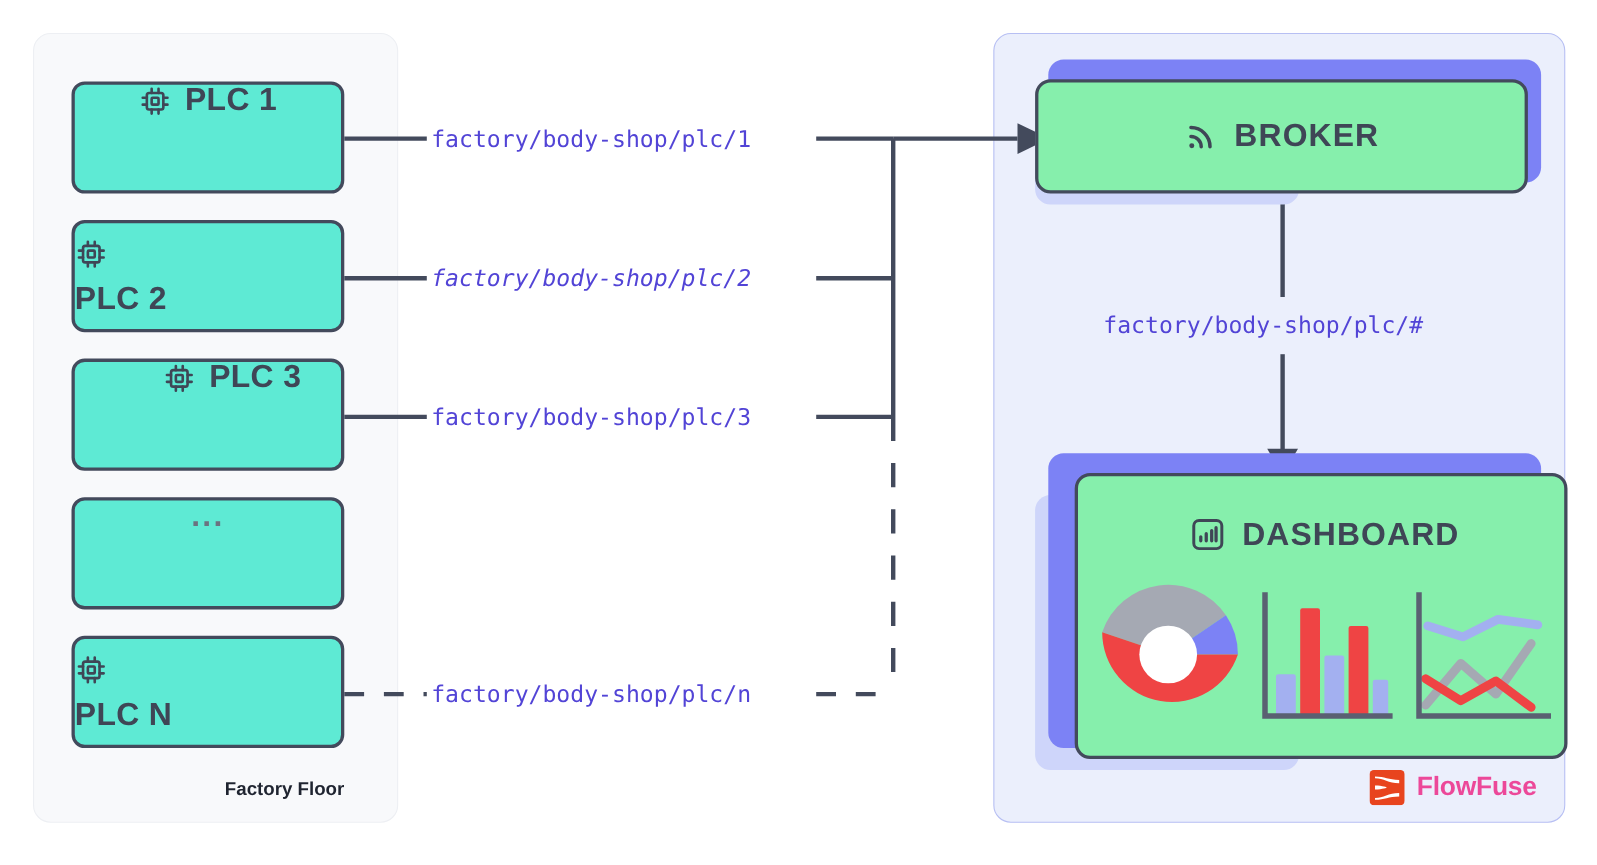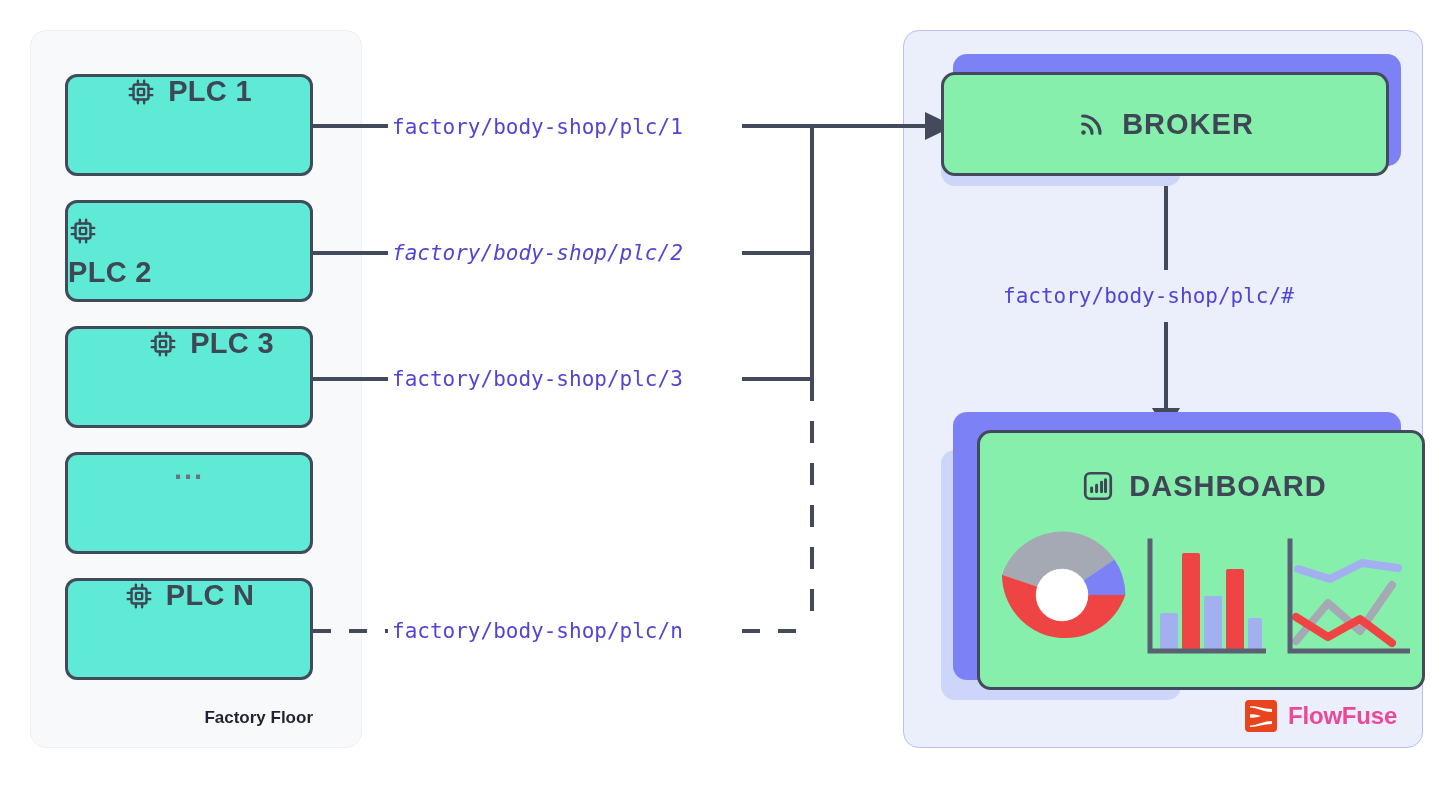--- a/index.html
+++ b/index.html
@@ -16,21 +16,21 @@
   
   .plc{position:absolute;left:65px;width:248px;height:102px;
       box-sizing:border-box;background:#5eead4;border:3px solid #434A5C;
       border-radius:12px;display:flex;align-items:flex-start;justify-content:center;gap:12px;}
   .plc-label{font-size:29px;font-weight:bold;color:#3F4656;letter-spacing:.3px;
       line-height:1;white-space:nowrap;}
   .dots{font-size:29px;font-weight:bold;color:#6B7280;letter-spacing:2px;line-height:1;}
   .chip{flex:0 0 auto;display:block;}
 
   #plc-1{top:74px;} #plc-2{top:200px;flex-direction:column;} #plc-3{top:326px;padding-left:44px;}
-  #plc-dots{top:452px;} #plc-n{top:578px;}
+  #plc-dots{top:452px;} #plc-n{top:578px;flex-direction:column;}
 
   #factory-floor-label{position:absolute;left:65px;top:708px;width:248px;
       text-align:right;font-size:17px;font-weight:bold;color:#1F2430;}
 
   
   .topic{position:absolute;font-family:"DejaVu Sans Mono","Liberation Mono",monospace;
       font-size:21px;color:#5244D6;white-space:nowrap;line-height:1;}
   #topic-1{left:392px;top:117px;}
   #topic-2{left:392px;top:243px;font-style:italic;}
   #topic-3{left:392px;top:369px;}

